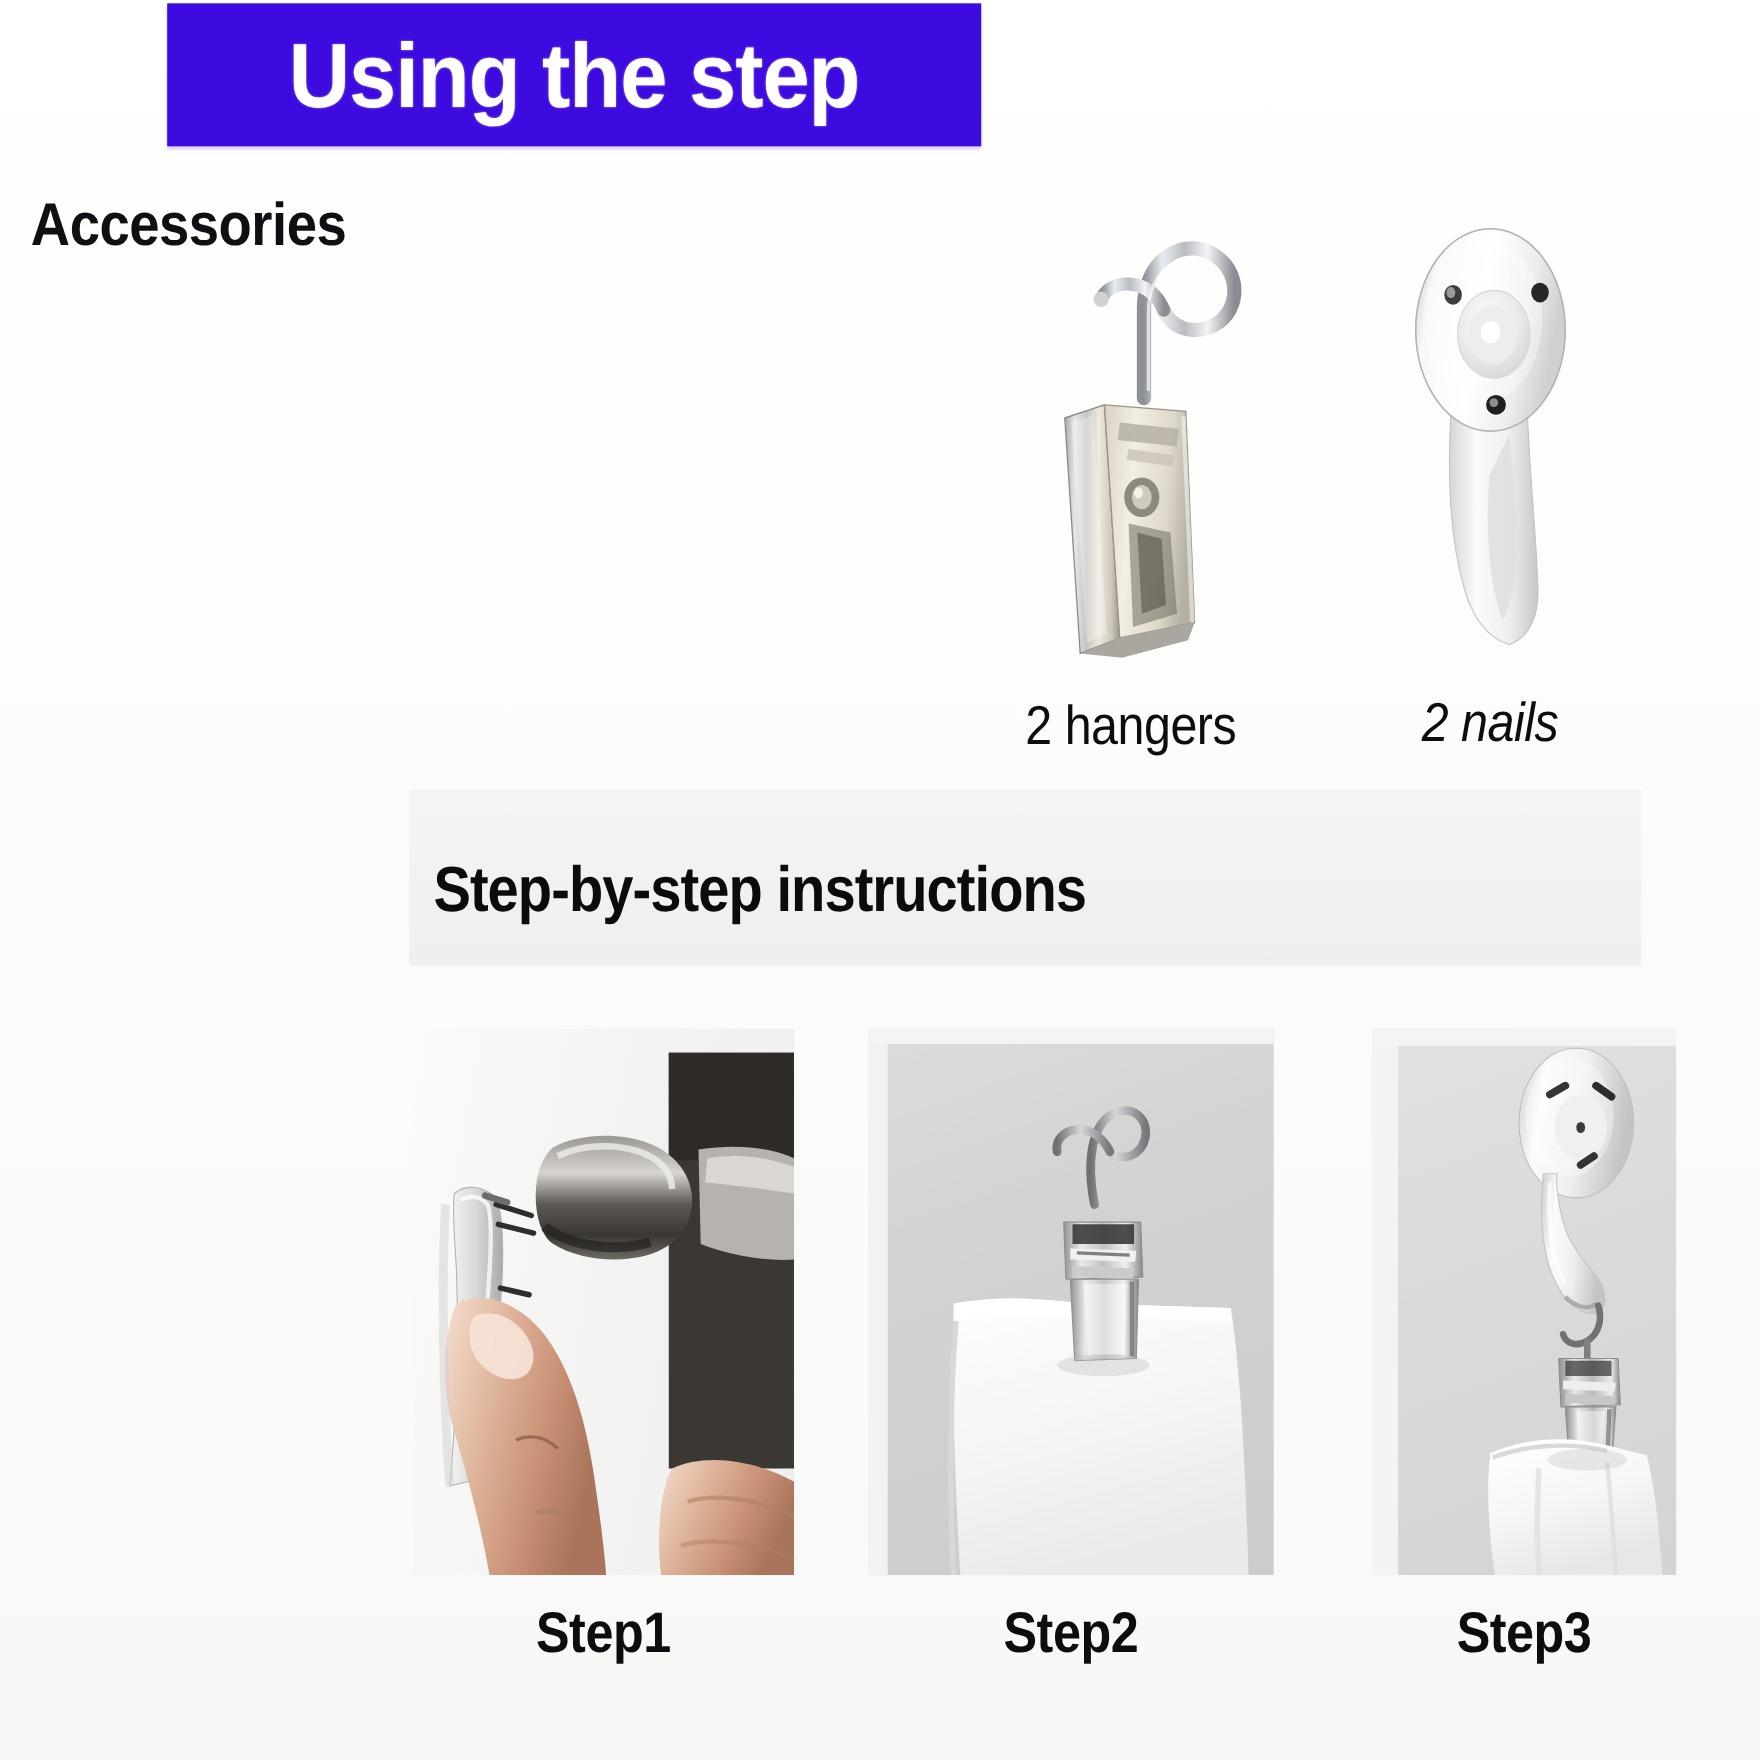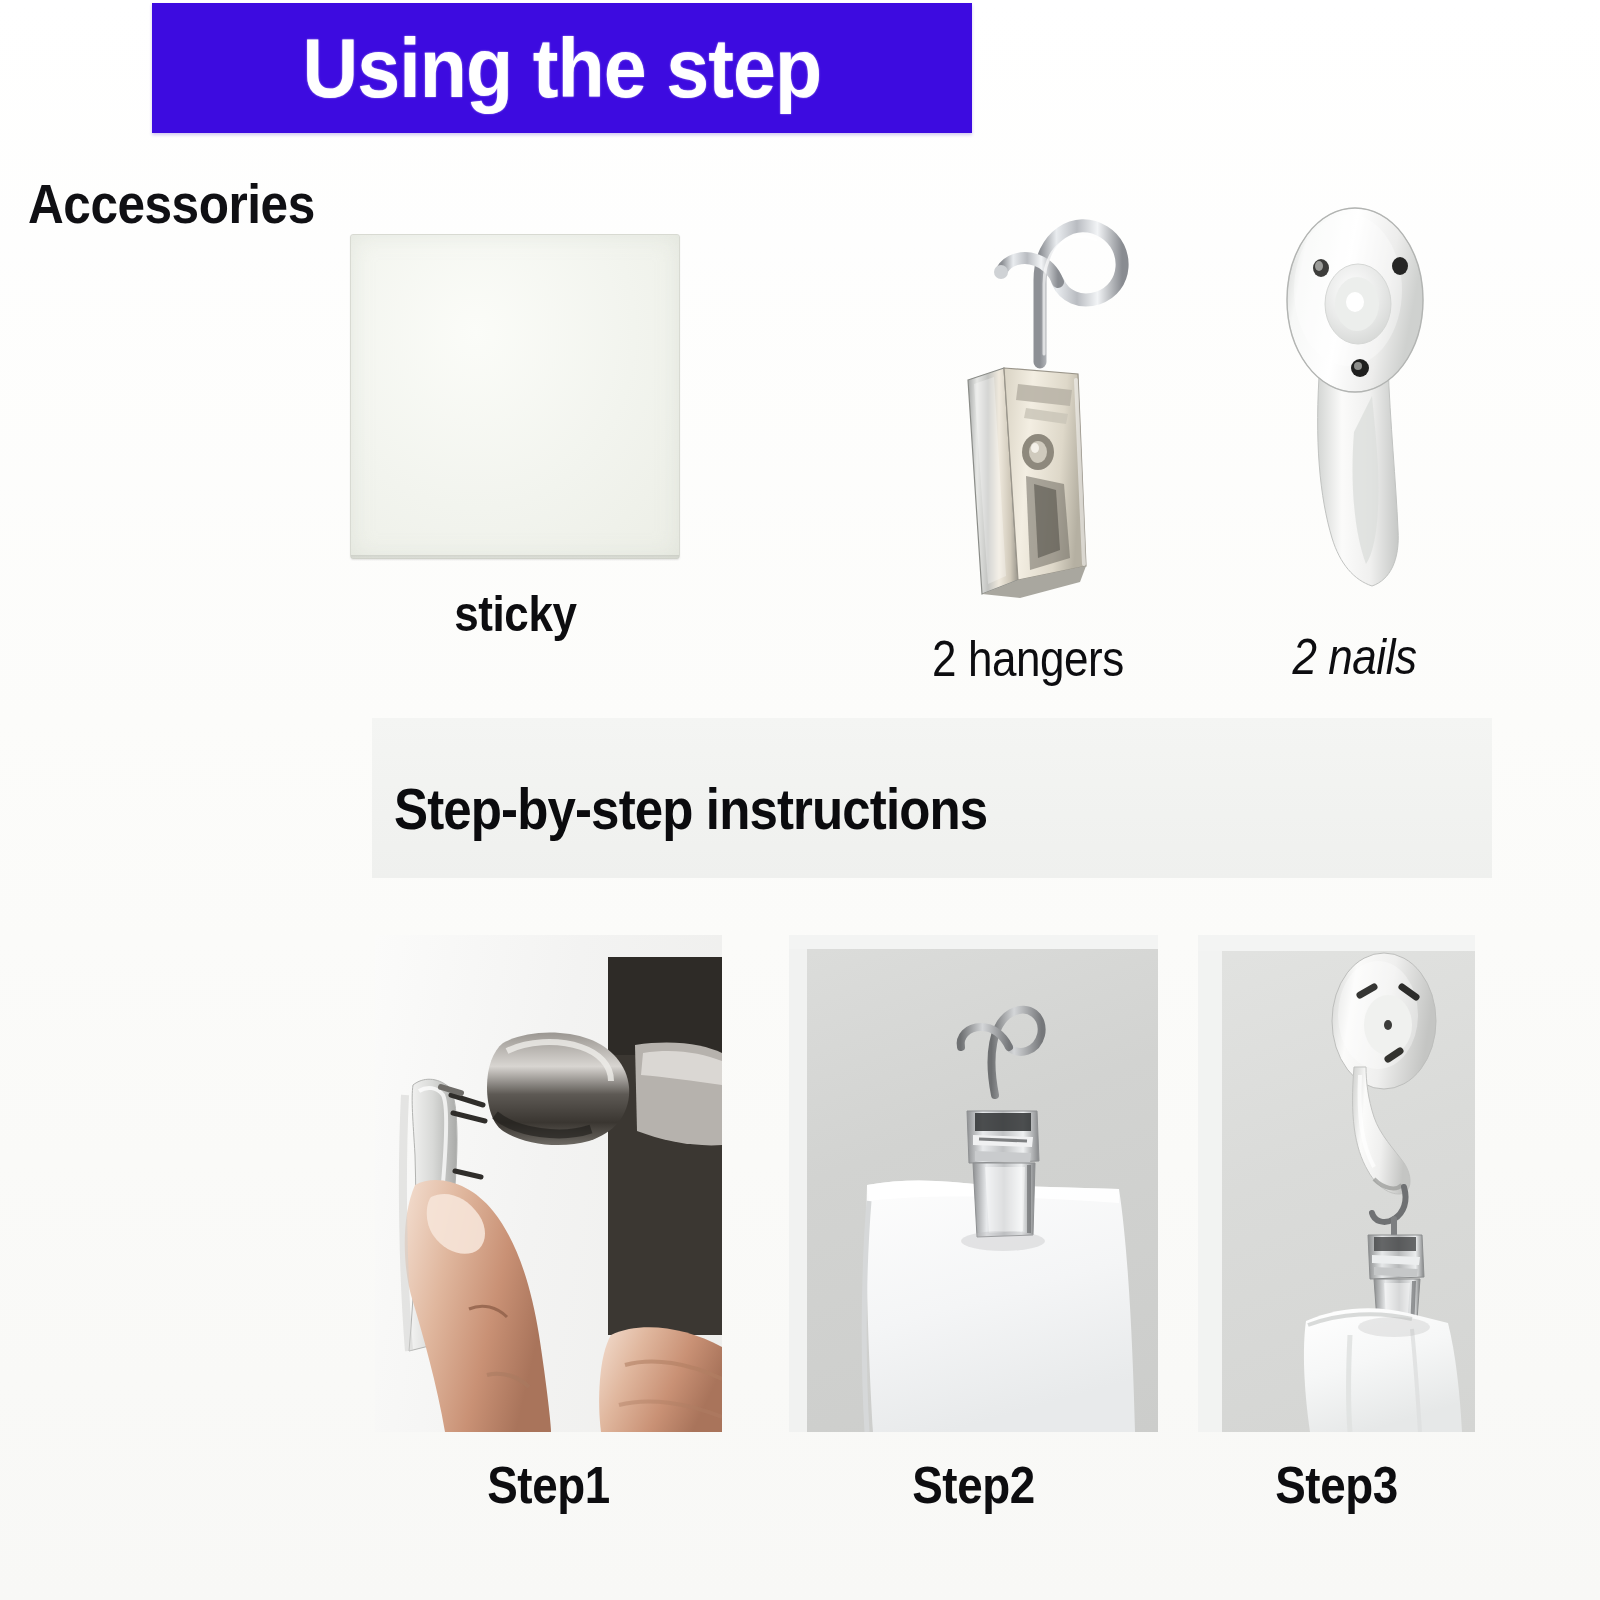--- a/index.html
+++ b/index.html
@@ -22,21 +22,21 @@
     inset: 0;
     background:
       linear-gradient(180deg, #ffffff 0%, #fcfcfa 45%, #f8f8f6 100%);
   }
 
   
   .title-banner {
     position: absolute;
     left: 152px;
     top: 3px;
-    width: 820px;
+    width: 740px;
     height: 130px;
     background: #3d0be0;
     display: flex;
     align-items: center;
     justify-content: center;
     box-shadow: 0 2px 3px rgba(80,40,200,.25);
   }
   .title-text {
     color: #ffffff;
     font-size: 83px;
@@ -170,21 +170,21 @@
     width: 100%;
     text-align: center;
     font-size: 52px;
     color: #0d0d10;
     transform: scaleX(.88);
     letter-spacing: -.5px;
   }
 
   .step1 { left: 0px;   width: 347px; }
   .step2 { left: 414px; width: 369px; }
-  .step3 { left: 823px; width: 277px; }
+  .step3 { left: 872px; width: 277px; }
 
   
   .s1-bg {
     position: absolute; inset: 0;
     background: linear-gradient(100deg,#fbfbfa 0%,#f3f3f2 48%,#eeeeec 100%);
   }
   
   .s2-bg {
     position: absolute; inset: 0;
     background: linear-gradient(160deg,#dcdddb 0%,#d2d3d1 40%,#cccdcb 100%);
@@ -203,26 +203,20 @@
 <div class="page"></div>
 
 <div class="title-banner">
   <div class="title-text">Using the step</div>
 </div>
 
 <div class="accessories-heading">Accessories</div>
 
 <div class="accessory-row">
 
-  <div class="accessory acc-sticky">
-    <div class="acc-art">
-      <div class="sticky-pad"></div>
-    </div>
-    <div class="acc-label bold">sticky</div>
-  </div>
 
   <div class="accessory acc-hanger">
     <div class="acc-art">
       <svg class="hanger-art" viewBox="0 0 240 420">
         <defs>
           <linearGradient id="chrome" x1="0" y1="0" x2="1" y2="0">
             <stop offset="0%" stop-color="#8d9095"></stop>
             <stop offset="20%" stop-color="#e9ecef"></stop>
             <stop offset="45%" stop-color="#b9bcc1"></stop>
             <stop offset="70%" stop-color="#f2f4f6"></stop>

